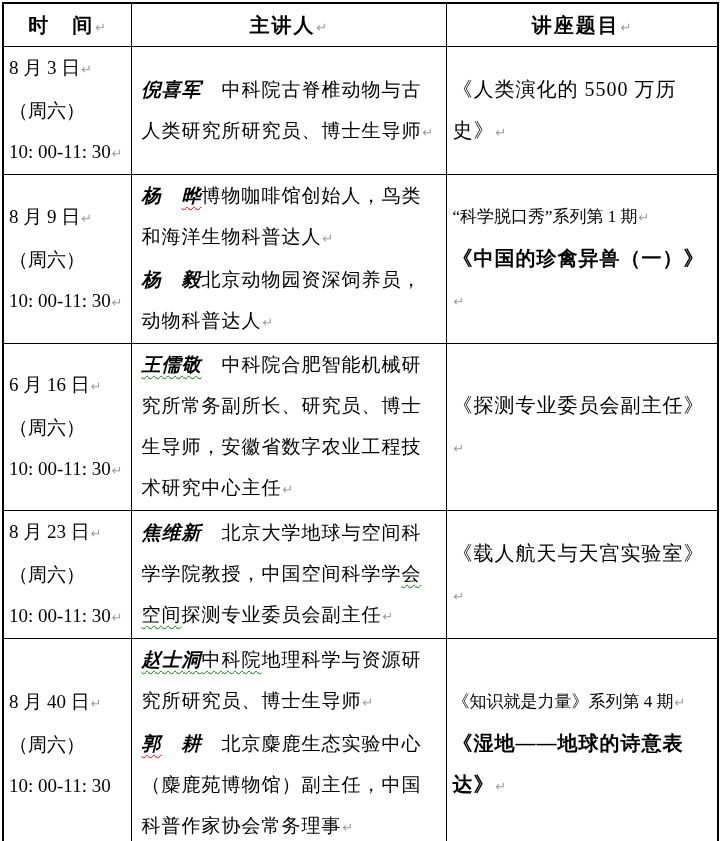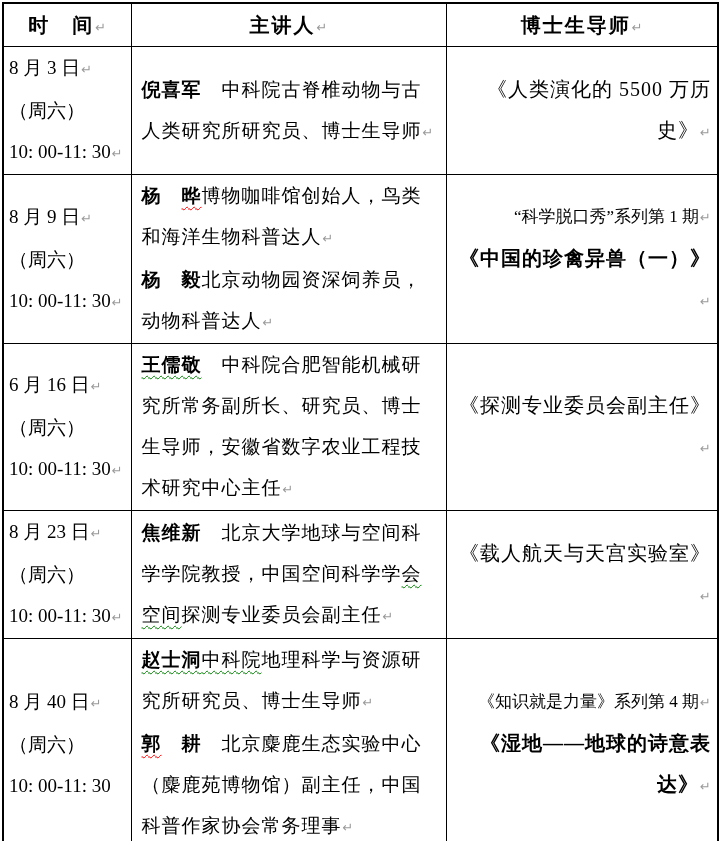--- a/index.html
+++ b/index.html
@@ -15,26 +15,26 @@
   }
   th,td{border:1px solid #000;vertical-align:middle;overflow:hidden;background:#fff;}
   thead th{
     height:40px;font-size:20px;font-weight:bold;text-align:center;
     letter-spacing:2px;
   }
   .time-cell{padding:0 5px;font-size:19px;}
   .time-line{line-height:41px;white-space:nowrap;}
   .speaker-cell{padding:0 10px;font-size:19px;text-align:left;}
   .speaker-par{line-height:41px;letter-spacing:1px;}
-  .title-cell{padding:0 6px;text-align:right;}
+  .title-cell{padding:0 6px;text-align:left;}
   .title-line{line-height:41px;}
   .title-line.series{font-size:17px;}
   .title-line.main{font-size:20px;letter-spacing:1px;}
   .title-line.main-bold{font-size:20px;font-weight:bold;letter-spacing:1px;}
-  .b{font-weight:bold;}
+  .b{font-weight:bold;font-style:italic;}
   .wavy-red{
     text-decoration-line:underline;text-decoration-style:wavy;
     text-decoration-color:#ff0000;text-decoration-thickness:1px;
     text-underline-offset:4px;
   }
   .wavy-green{
     text-decoration-line:underline;text-decoration-style:wavy;
     text-decoration-color:#008000;text-decoration-thickness:1px;
     text-underline-offset:4px;
     margin-top:43px;
@@ -52,21 +52,21 @@
   <table class="schedule">
     <colgroup>
       <col style="width:128px">
       <col style="width:315px">
       <col>
     </colgroup>
     <thead>
       <tr>
         <th><span>时　间</span><span class="pmark">↵</span></th>
         <th><span>主讲人</span><span class="pmark">↵</span></th>
-        <th><span>博士生导师</span><span class="pmark">↵</span></th>
+        <th><span>讲座题目</span><span class="pmark">↵</span></th>
       </tr>
     </thead>
     <tbody>
         <tr style="height: 126px;">
           <td class="time-cell">
             <div class="time-line"><span>8 月 3 日</span><span class="pmark">↵</span></div>
             <div class="time-line"><span>（周六）</span></div>
             <div class="time-line"><span>10: 00-11: 30</span><span class="pmark">↵</span></div>
           </td>
           <td class="speaker-cell">

